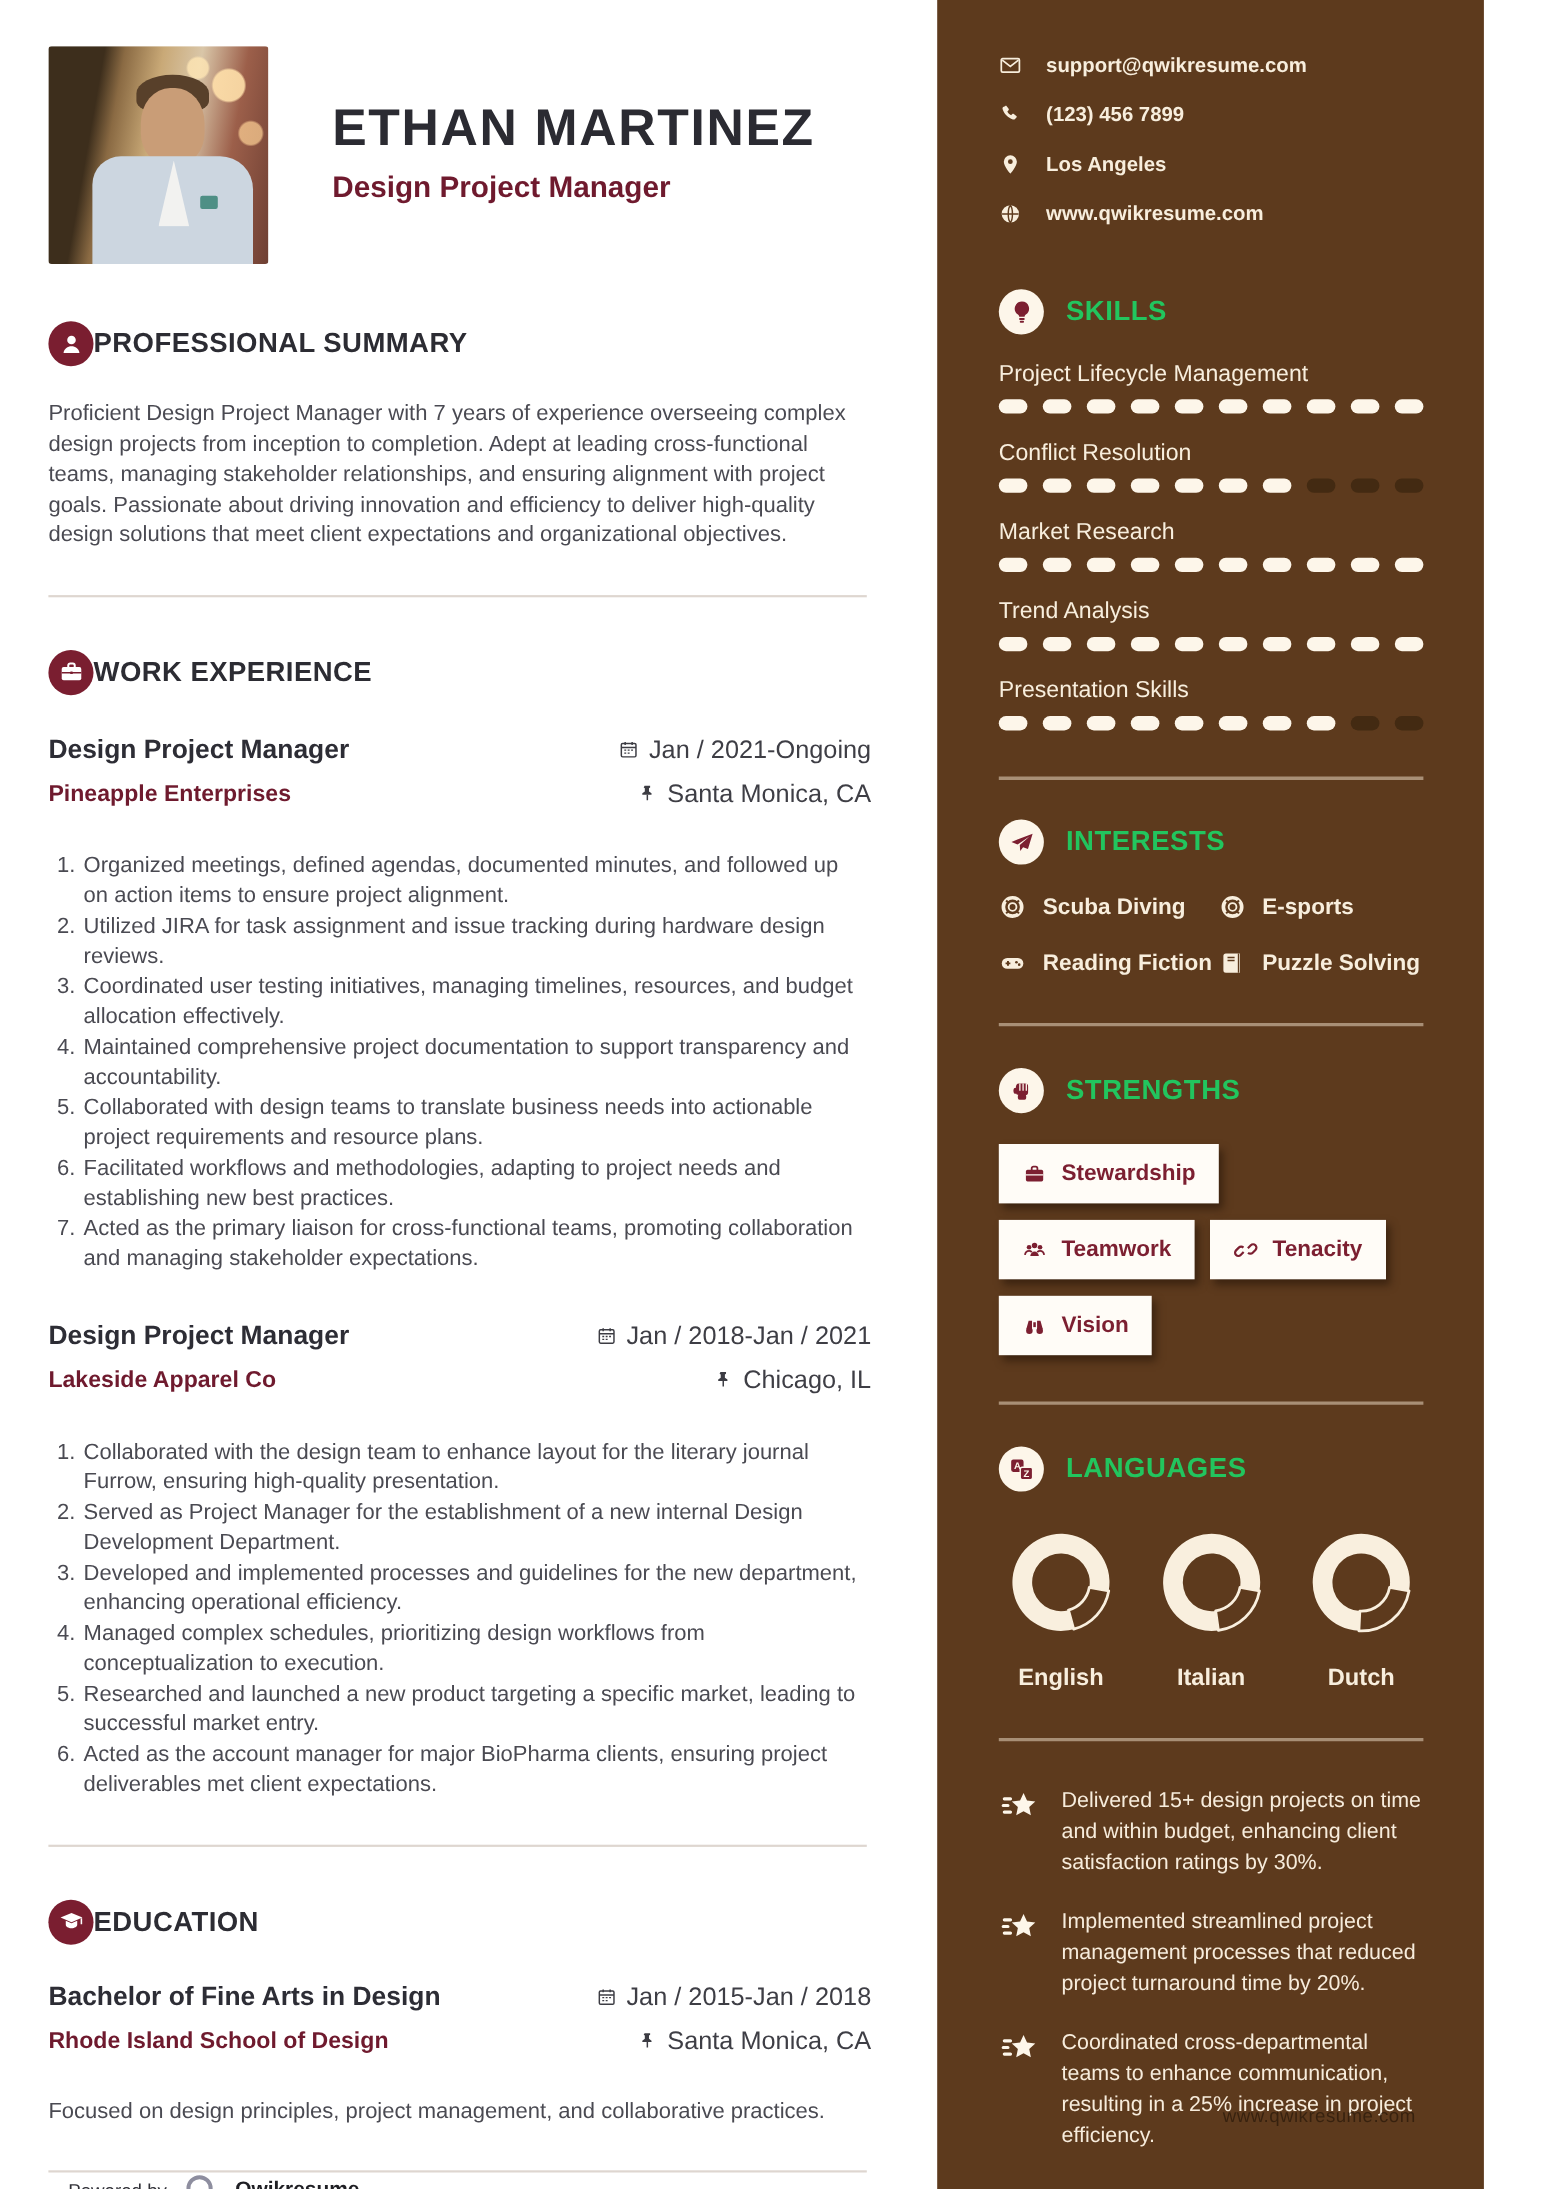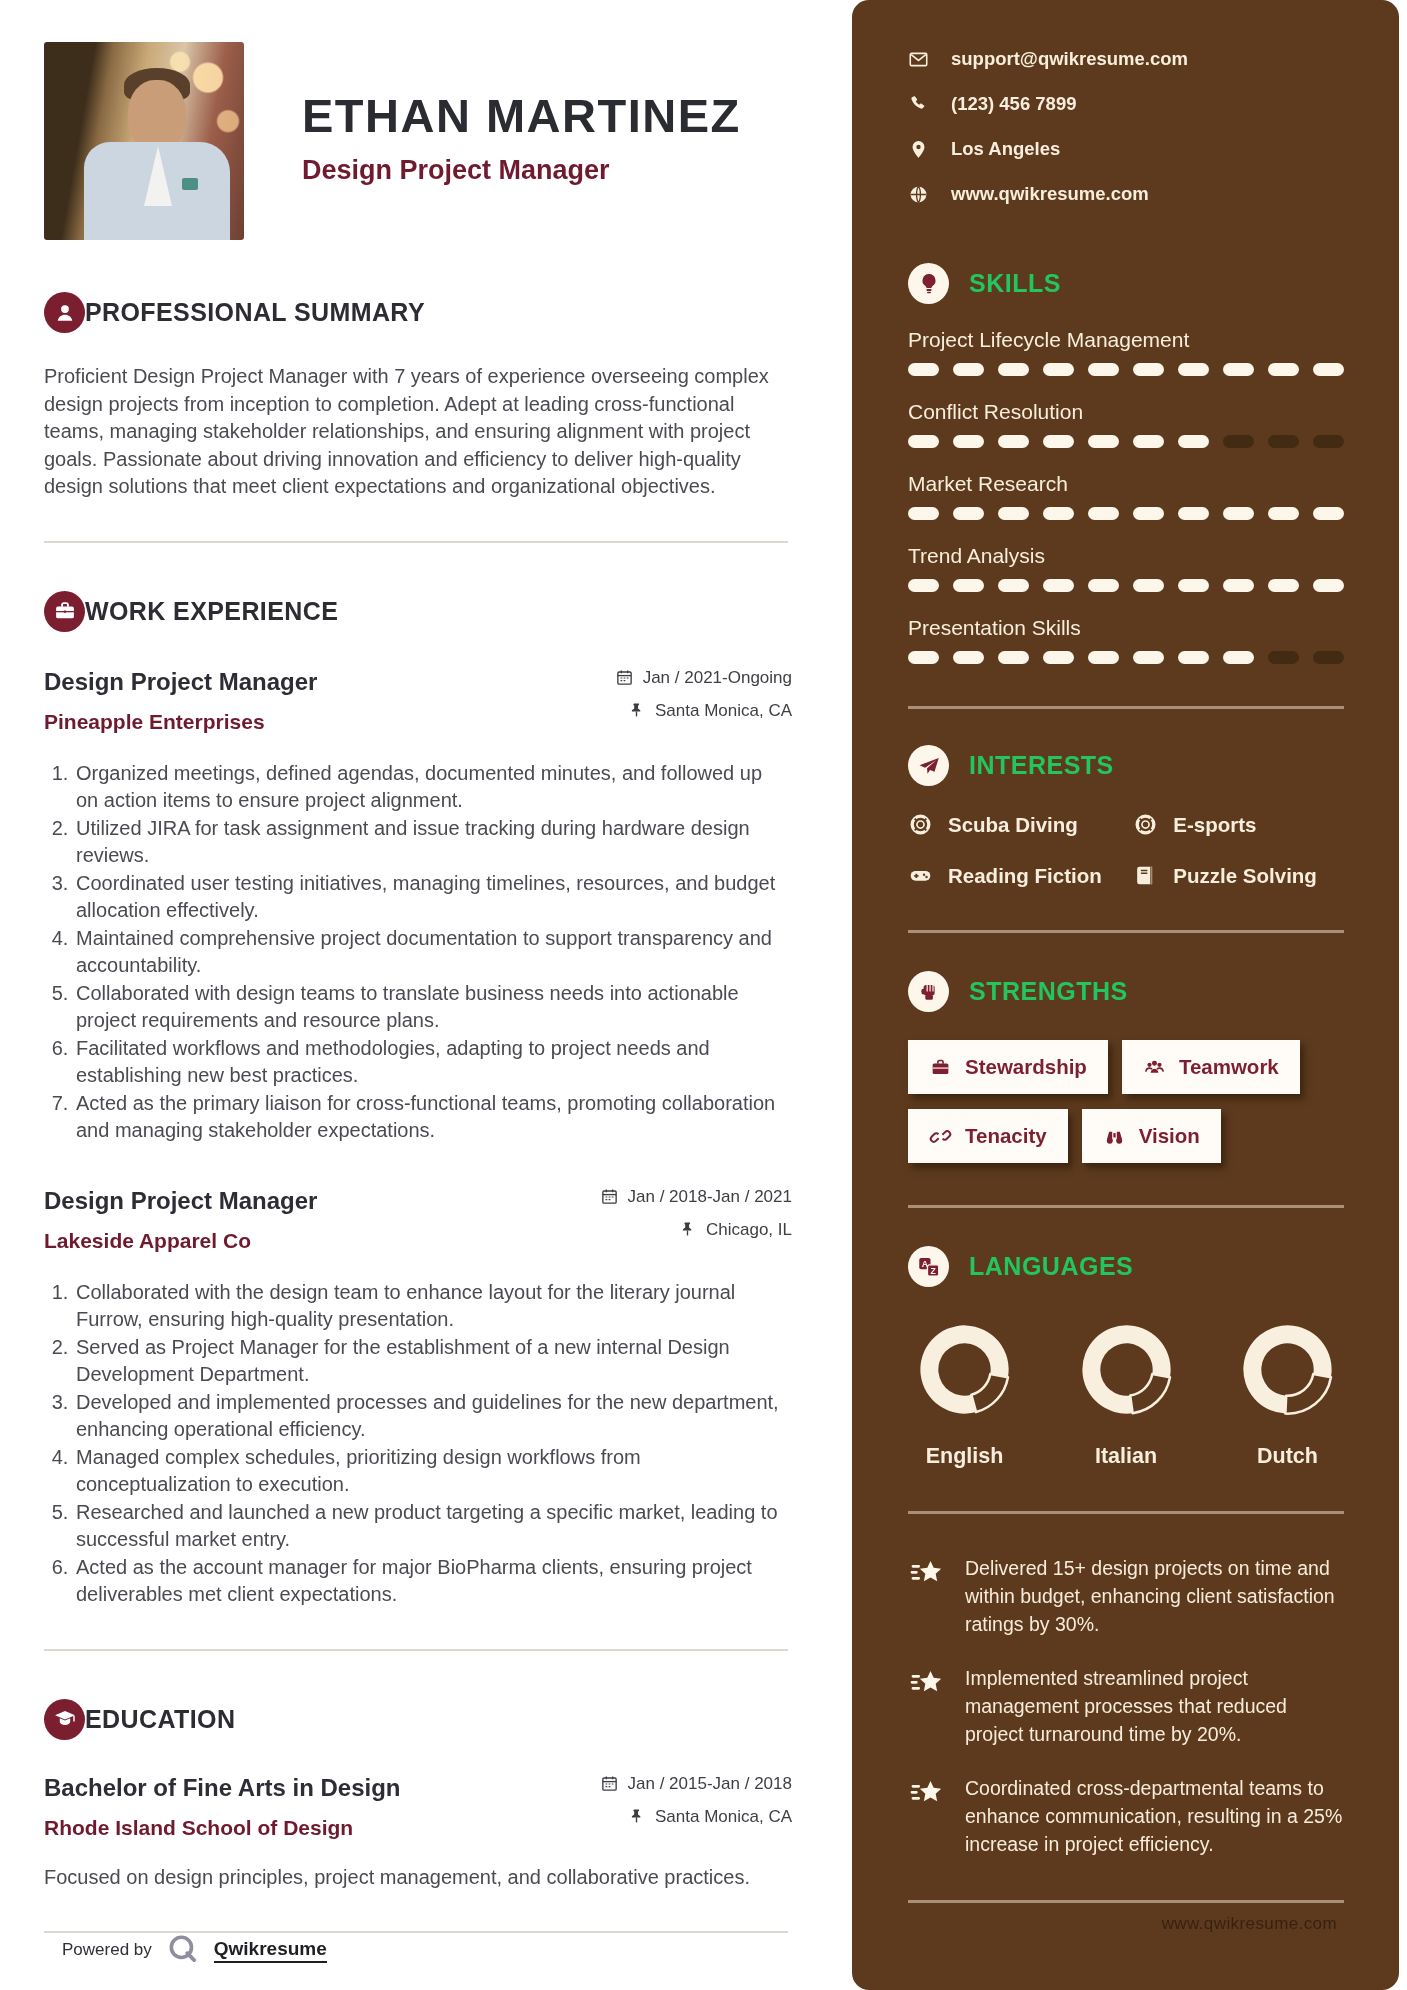--- a/index.html
+++ b/index.html
@@ -36,35 +36,35 @@
   .summary-text { margin-top:30px; font-size:20px; line-height:27.5px; color:#4a4a52; max-width:742px; }
 
   hr.divider-left { border:none; border-top:2px solid #ded6d0; margin:40px 4px 0 0; }
 
   .sec { margin-top:48px; }
   .job { margin-top:42px; }
   .job-head { display:flex; justify-content:space-between; align-items:flex-start; }
   .job-title { font-size:24px; font-weight:700; color:#2d2d35; }
   .job-company { margin-top:14px; font-size:21px; font-weight:700; color:#6f1a2e; }
   .job-meta { text-align:right; }
-  .meta-row { display:flex; justify-content:flex-end; align-items:center; gap:9px; margin-bottom:13px; font-size:17px; color:#3e3e45; }
+  .meta-row { display:flex; justify-content:flex-end; align-items:center; gap:9px; margin-bottom:13px; font-size:23px; color:#3e3e45; }
   .meta-row svg { width:19px; height:19px; flex:0 0 auto; }
 
   ol.bullets { margin:26px 0 0 0; padding-left:30px; font-size:20px; line-height:27.5px; color:#4a4a52; max-width:742px; }
   ol.bullets li { padding-left:2px; }
 
   .edu-desc { margin-top:24px; font-size:20px; line-height:27.5px; color:#4a4a52; max-width:742px; }
 
   footer.powered { margin-top:auto; display:flex; align-items:center; gap:14px; padding-left:18px; }
   .powered-label { font-size:17px; color:#2f2f36; }
   .q-logo { width:34px; height:34px; }
   .brand-link { font-size:19px; font-weight:700; color:#1f1f24; border-bottom:2px solid #1f1f24; padding-bottom:1px; cursor:pointer; }
 
   
-  aside.sidebar { width:547px; height:1990px; background:#5d3a1d; color:#f7ecdc; padding:48px 55px 0 56px; position:relative; overflow:hidden;border-radius:17px; }
+  aside.sidebar { width:497px; height:1990px; background:#5d3a1d; color:#f7ecdc; padding:48px 55px 0 56px; position:relative; overflow:hidden; }
 
   .contact-row { display:flex; align-items:center; gap:22px; margin-bottom:23px; font-size:18.5px; font-weight:600; color:#f8eedd; }
   .contact-row svg { width:21px; height:21px; flex:0 0 auto; }
 
   .side-sec-head { display:flex; align-items:center; gap:20px; }
   .circle-icon.white { background:#fdf6ea; }
   h2.side-title { font-size:25px; font-weight:700; letter-spacing:.5px; color:#22c55e; }
 
   .skills-sec { margin-top:58px; }
   .skill { margin-top:24px; }

